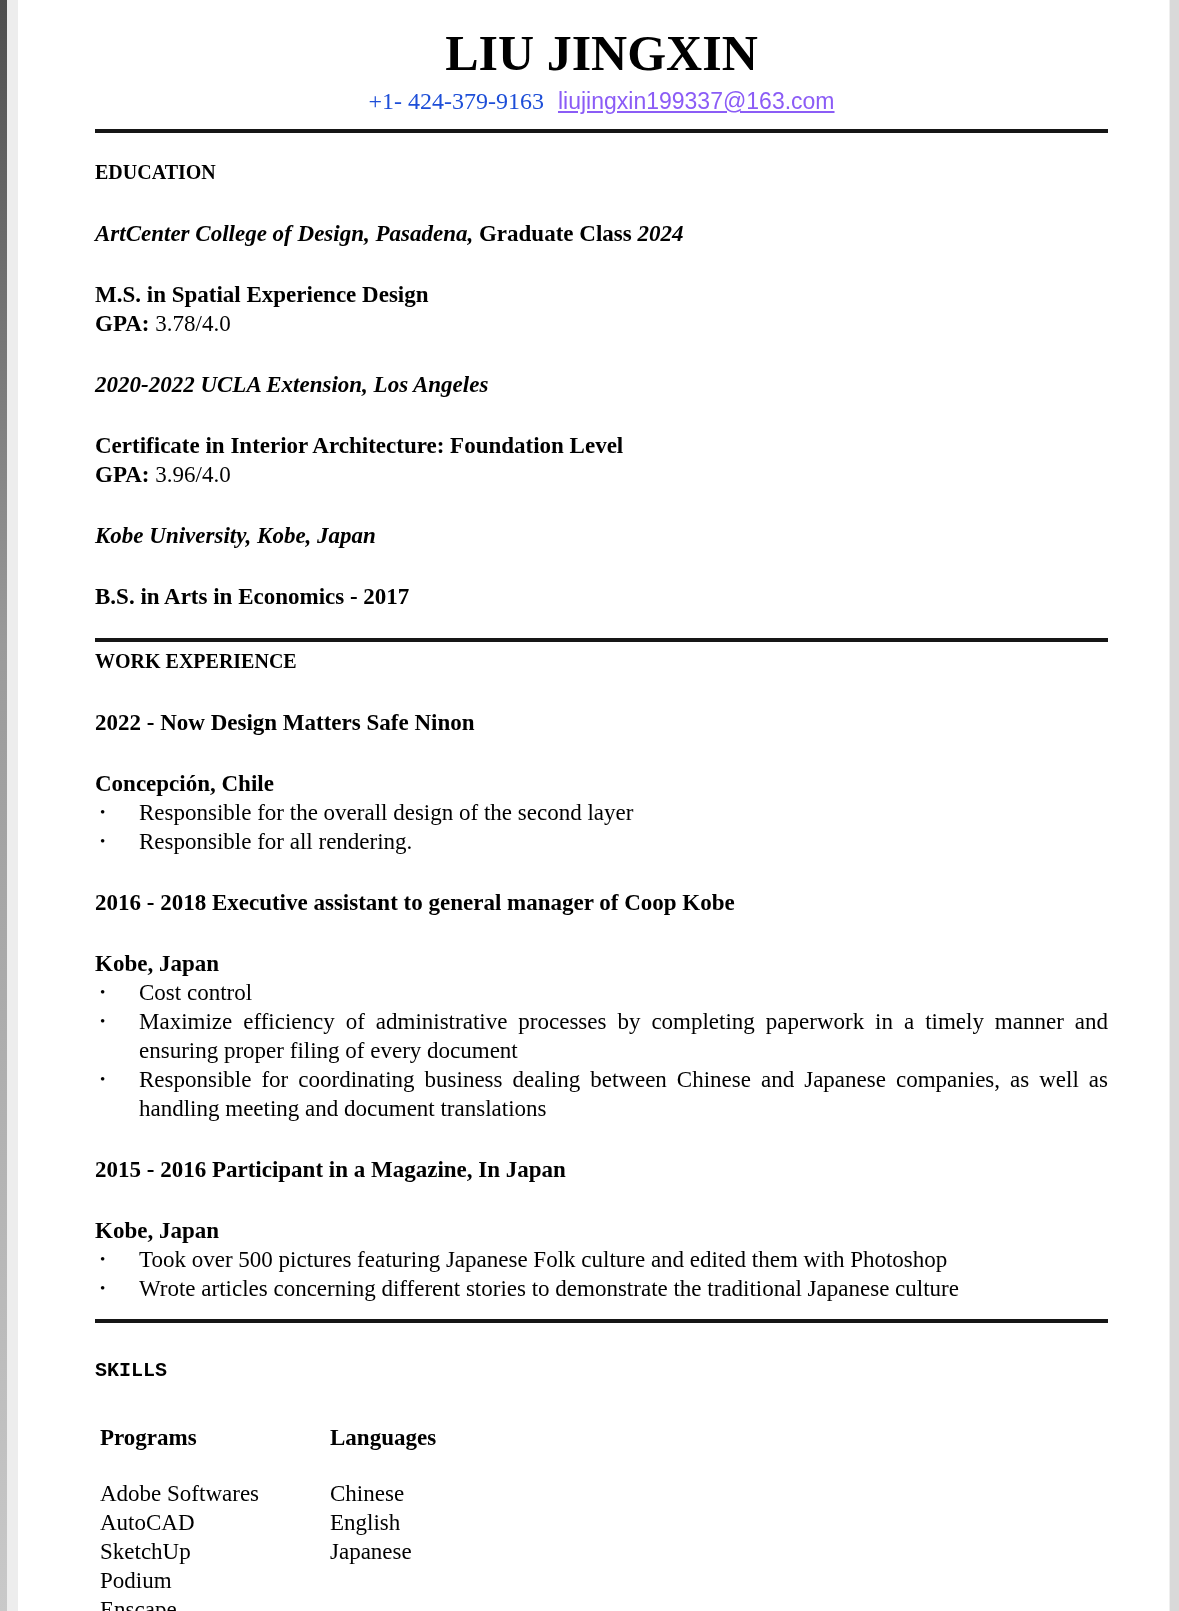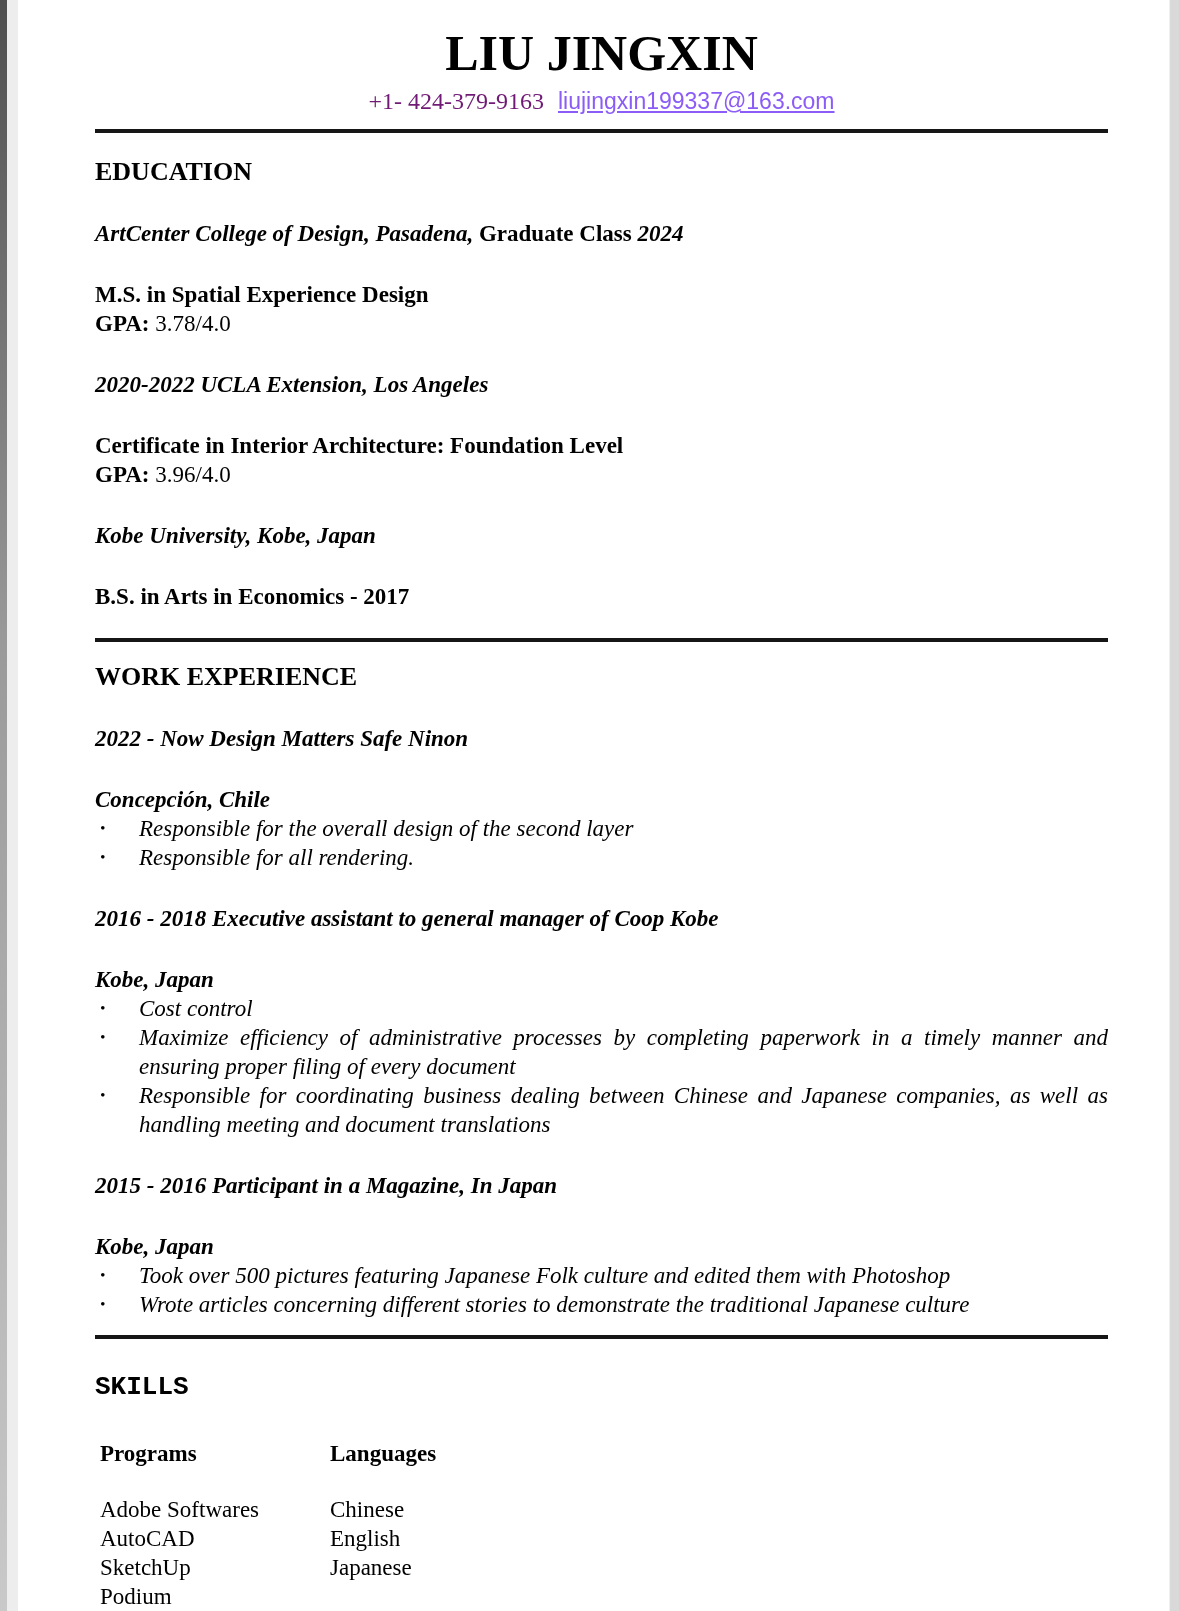--- a/index.html
+++ b/index.html
@@ -16,40 +16,40 @@
   .edge-left-outer{position:absolute;left:0;top:0;width:7px;height:1611px;
     background:linear-gradient(to bottom,#4e4e4e 0%,#9a9a9a 40%,#c9c9c9 100%);}
   .edge-left-inner{position:absolute;left:7px;top:0;width:11px;height:1611px;background:#ededed;}
   .edge-right{position:absolute;right:0;top:0;width:9px;height:1611px;background:#d9d9d9;border-left:1px solid #efefef;}
 
   .page{padding:24px 71px 0 95px;}
 
   
   h1{font-size:50px;line-height:58px;margin:0;text-align:center;font-weight:bold;letter-spacing:0px;}
   .contact{font-size:24px;line-height:30px;margin-top:4px;text-align:center;}
-  .contact .phone{color:#701a75;}
+  .contact .phone{color:#1d4ed8;}
   .contact a{font-family:"Liberation Sans","DejaVu Sans",sans-serif;color:#2b32f0;text-decoration:underline;margin-left:14px;font-size:23px;}
 
   .rule{border:none;height:4px;background:#161616;margin:13px 0 0 0;}
   .rule.r2{margin-top:27px;}
   .rule.r3{margin-top:16px;}
 
-  h2{font-size:26px;line-height:30px;font-weight:bold;margin:0;}
+  h2{font-size:20px;line-height:30px;font-weight:bold;margin:0;}
   .sec-edu h2{margin-top:24px;}
-  .sec-work h2{margin-top:20px;}
+  .sec-work h2{margin-top:4px;}
   .sec-skills h2{margin-top:33px;font-family:Liberation Mono, monospace;}
 
   .line{font-size:23px;line-height:29px;}
   .bold{font-weight:bold;margin-top:32px;}
   .italic{font-style:italic;}
 
   .entry{margin-top:23px;}
   .entry + .entry{margin-top:28px;}
 
-  .job{margin-top:17px;font-style:italic;}
+  .job{margin-top:17px;}
   .job + .job{margin-top:28px;}
   ul.bullets{list-style:none;margin:0;padding:0;}
   ul.bullets li{display:flex;font-size:23px;line-height:29px;}
   .dot{flex:0 0 39px;padding-left:5px;font-size:15px;line-height:29px;}
   .btxt{flex:1 1 auto;text-align:justify;}
 
   .skills-table{display:flex;margin-top:37px;padding-left:5px;}
   .skills-col{display:flex;flex-direction:column;}
   .skills-col.c0{width:230px;}
   .skills-col .col-header{font-size:23px;line-height:29px;font-weight:bold;}

